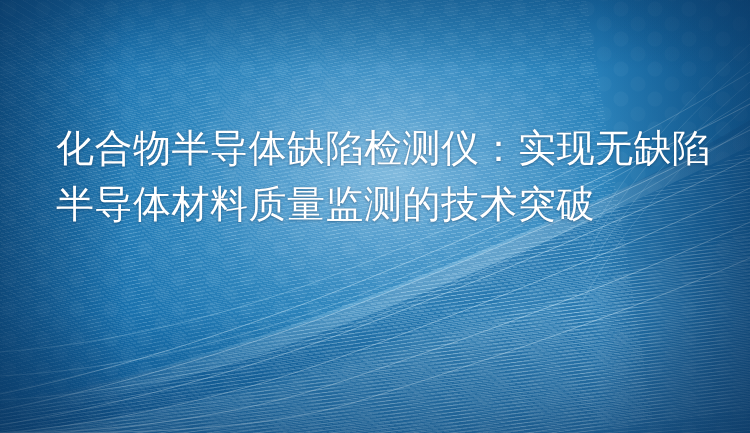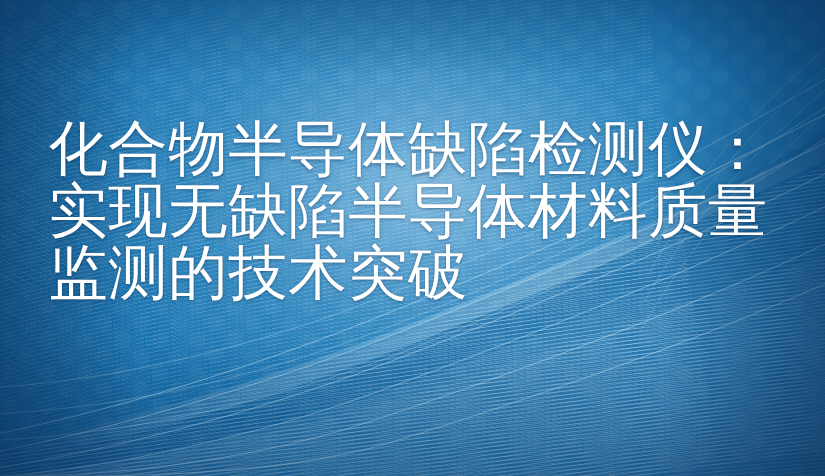--- a/index.html
+++ b/index.html
@@ -103,23 +103,23 @@
   .waves{position:absolute;inset:0;pointer-events:none;}
 
   
   .title-block{
     position:absolute;
     left:44px;
     top:108px;
     width:684px;
   }
   .title{
-    margin:0;
+    margin:12px;
     color:#ffffff;
-    font-size:54px;
+    font-size:38px;
     line-height:56px;
     letter-spacing:.5px;
     font-weight:400;
     font-family:"DejaVu Serif","Liberation Serif",serif;
     text-shadow:0 1px 3px rgba(6,40,78,.40), 0 0 1px rgba(6,40,78,.35);
     white-space:pre-wrap;
     word-break:break-all;
   }
 </style>
 </head>

